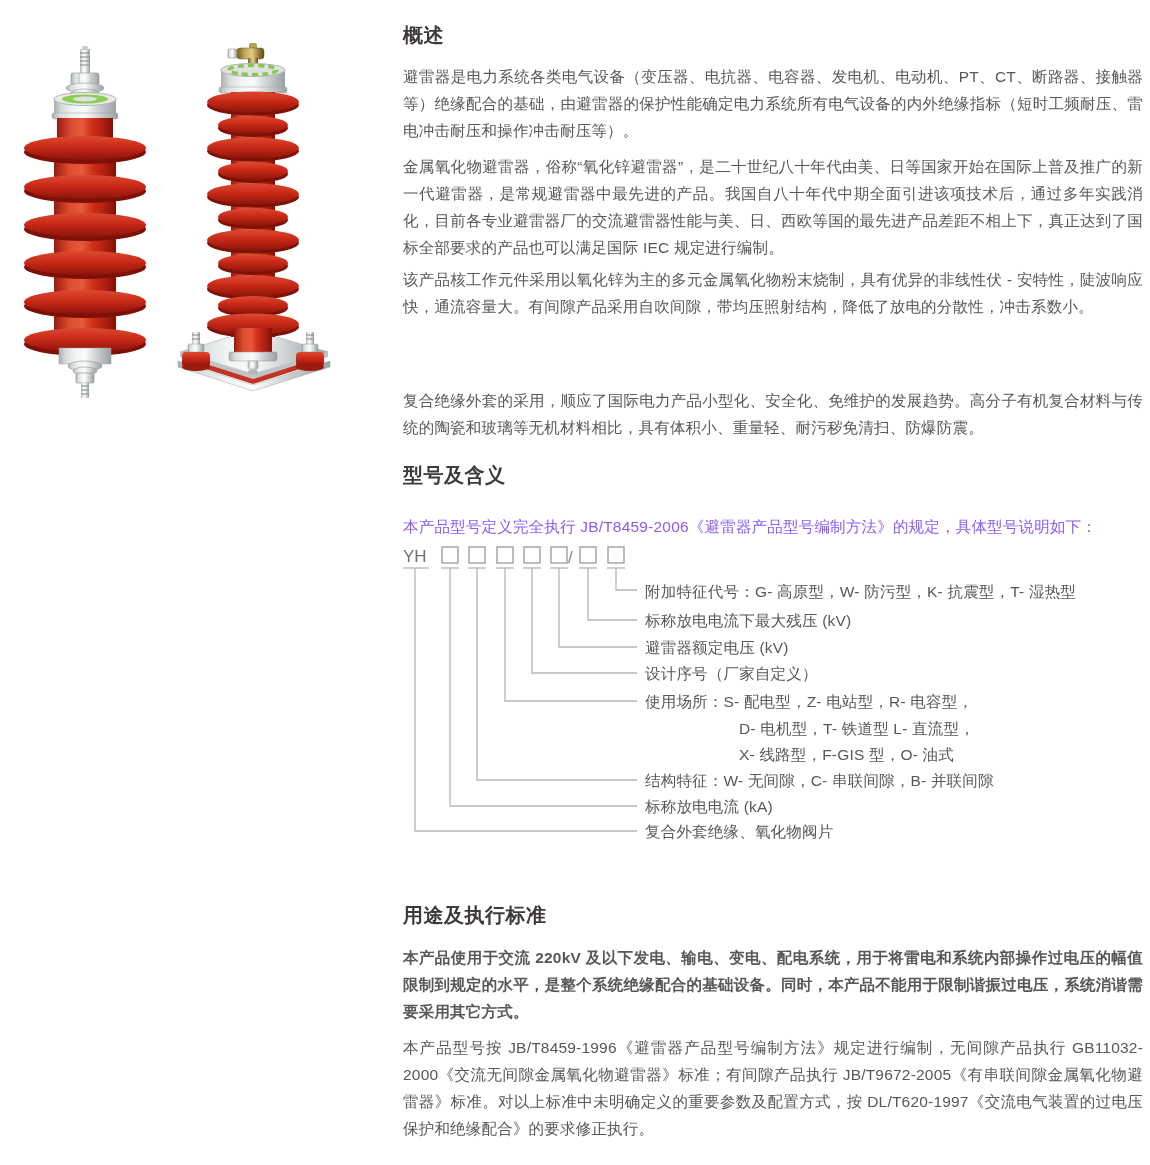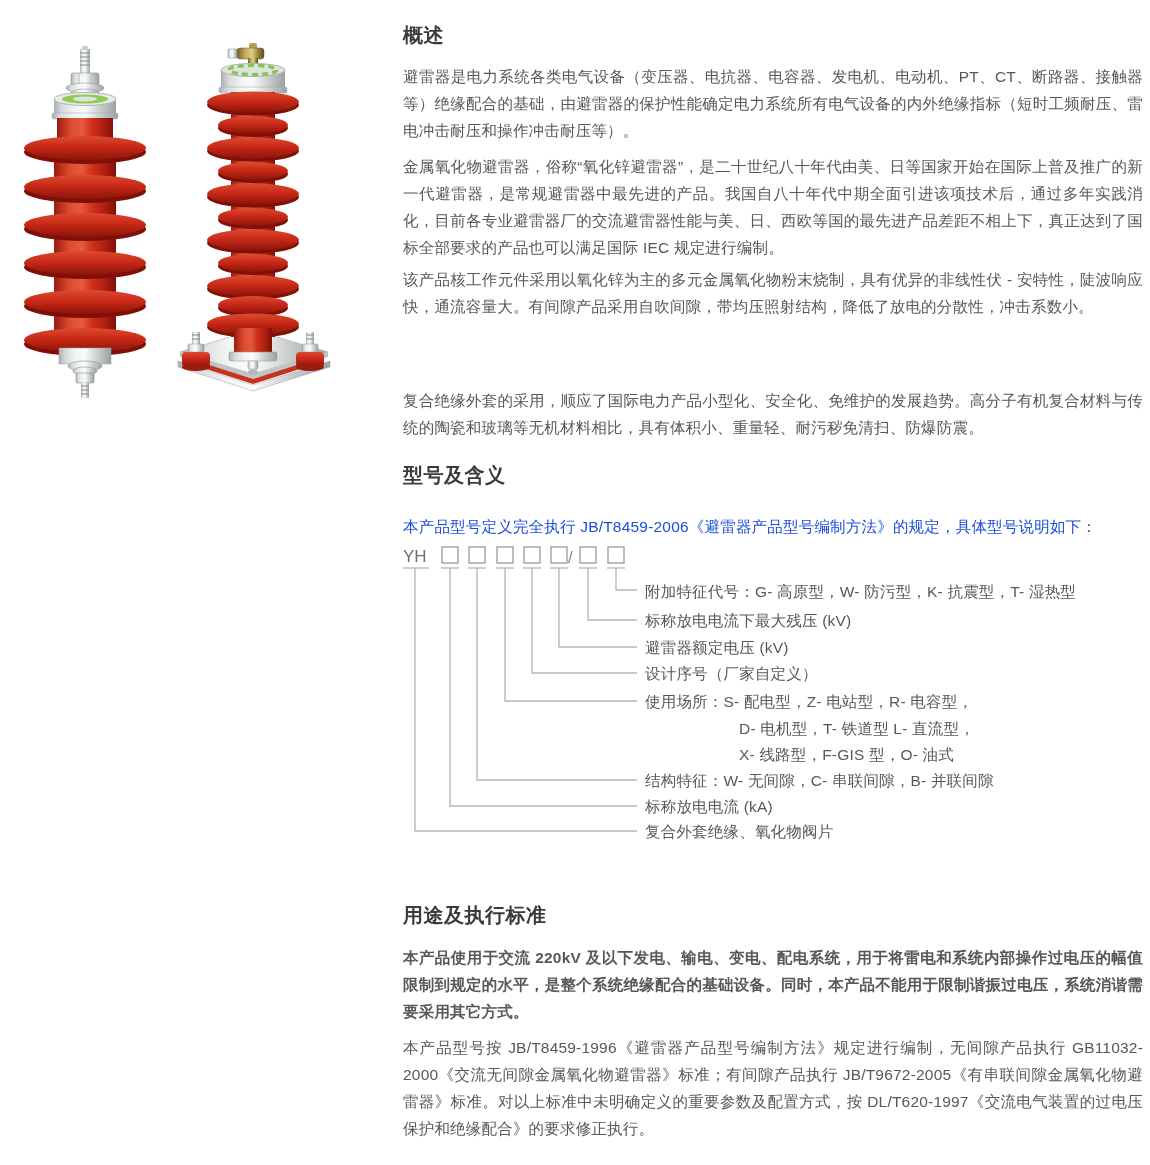--- a/index.html
+++ b/index.html
@@ -7,21 +7,21 @@
     position:relative;width:1150px;height:1165px;background:#ffffff;overflow:hidden;
     font-family:"Liberation Sans","DejaVu Sans",sans-serif;color:#595757;
   }
   .abs{position:absolute;}
   h2.sec-title{
     margin:0;font-size:20px;font-weight:600;color:#3f3a3a;line-height:28px;letter-spacing:0.5px;
   }
   p.body-par{
     margin:0;font-size:15.5px;line-height:27px;text-align:justify;color:#595757;letter-spacing:0.2px;
   }
-  .model-intro{font-size:15.5px;line-height:27px;color:#1d4ed8;letter-spacing:0.2px;}
+  .model-intro{font-size:15.5px;line-height:27px;color:#8b5cf6;letter-spacing:0.2px;}
   svg text.code-prefix{font-size:17px;fill:#717071;}
   svg text.code-sep{font-size:17px;fill:#8a8a8b;}
   svg text.legend{font-size:15.5px;fill:#595757;letter-spacing:0.2px;}
 </style>
 </head>
 <body>
 
 <div class="page">
 
   <svg class="abs" style="left:15px;top:40px;" width="350" height="365" viewBox="15 40 350 365">

